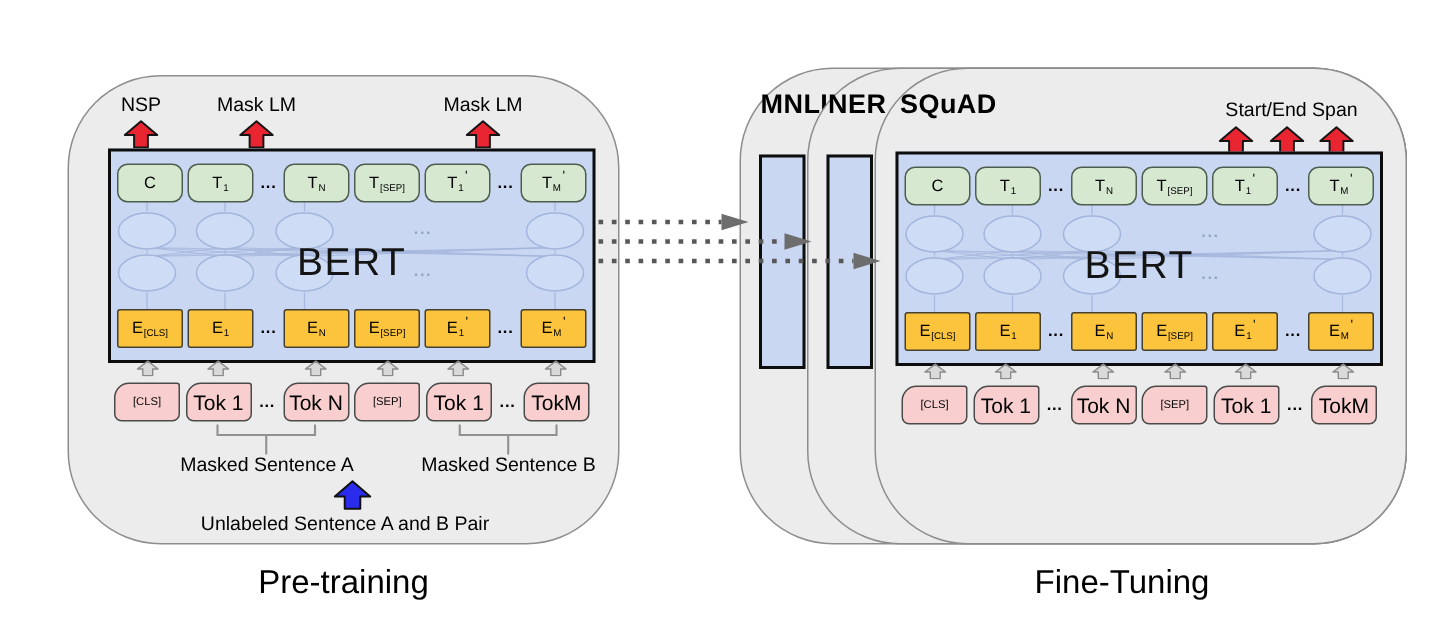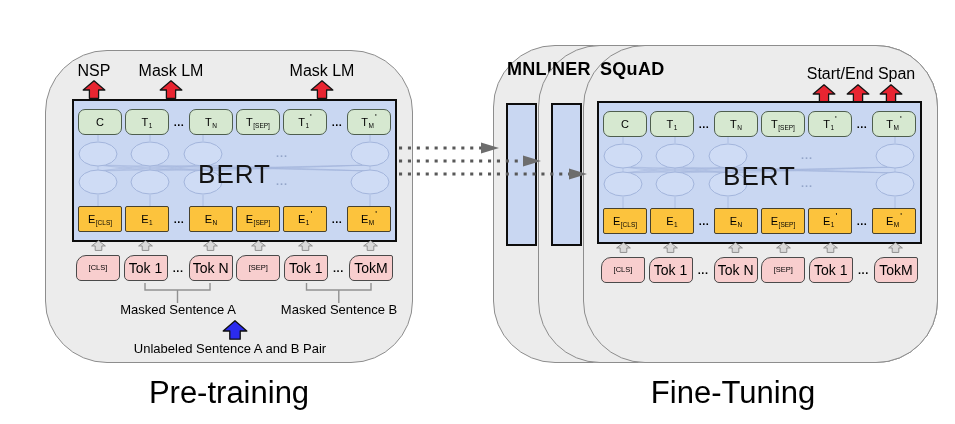--- a/index.html
+++ b/index.html
@@ -14,21 +14,21 @@
   #card-ner   { left: 538px; top: 45px; width: 400px; height: 318px; }
   #card-squad { left: 583px; top: 45px; width: 355px; height: 318px; }
 
   .task-label { position: absolute; top: 13px; left: 13px;
     font-weight: bold; font-size: 18px; letter-spacing: .3px; }
   #card-squad .task-label { left: 16px; }
 
   .sliver { position: absolute; left: 12px; top: 57px; width: 31px;
     height: 143px; background: #c9d7f2; border: 2px solid #0d0d0d; }
 
-  .top-label { position: absolute; font-size: 16px; white-space: nowrap;
+  .top-label { position: absolute; font-size: 13px; white-space: nowrap;
     transform: translateX(-50%); }
   .red-arrow { position: absolute; width: 24px; height: 19px;
     transform: translateX(-50%); }
 
   .panel { position: absolute; width: 325px; }
 
   .bert-box { position: relative; width: 325px; height: 143px;
     background: #c9d7f2; border: 2px solid #0d0d0d; }
   .netwrap, .net { position: absolute; left: 0; top: 0;
     width: 321px; height: 139px; }
@@ -76,23 +76,23 @@
   .glabel { position: absolute; top: 20px; font-size: 13px;
     white-space: nowrap; transform: translateX(-50%); }
   .glabel.a { left: 106px; }
   .glabel.b { left: 267px; }
   .blue-arrow { position: absolute; top: 38px; left: 163px;
     transform: translateX(-50%); width: 26px; height: 20px; }
   .pair-label { position: absolute; top: 59px; left: 158px;
     transform: translateX(-50%); font-size: 13px; white-space: nowrap; }
 
   .caption { position: absolute; top: 375px; text-align: center;
-    font-size: 31px; }
+    font-size: 22px; }
   #cap-pre { left: 45px;  width: 368px; }
-  #cap-ft  { left: 578px; width: 310px; }
+  #cap-ft  { left: 593px; width: 310px; }
 
   #dotted { position: absolute; left: 395px; top: 140px; }
   #dotted .dash { stroke: #585858; stroke-width: 3.1;
     stroke-dasharray: 3.1 5.8; }
   #dotted .head { fill: #6d6d6d; }
 </style>
 </head>
 <body>
 
 <div class="card" id="card-pre">

